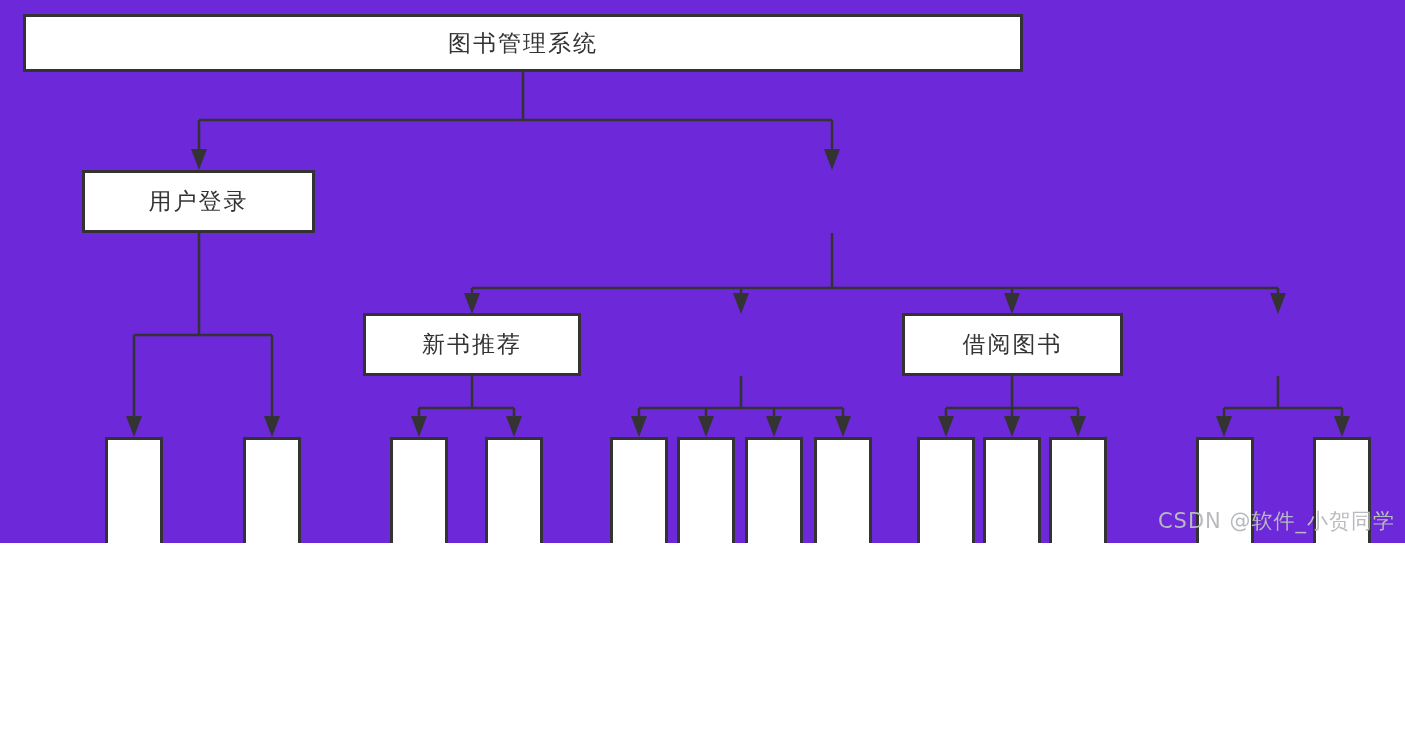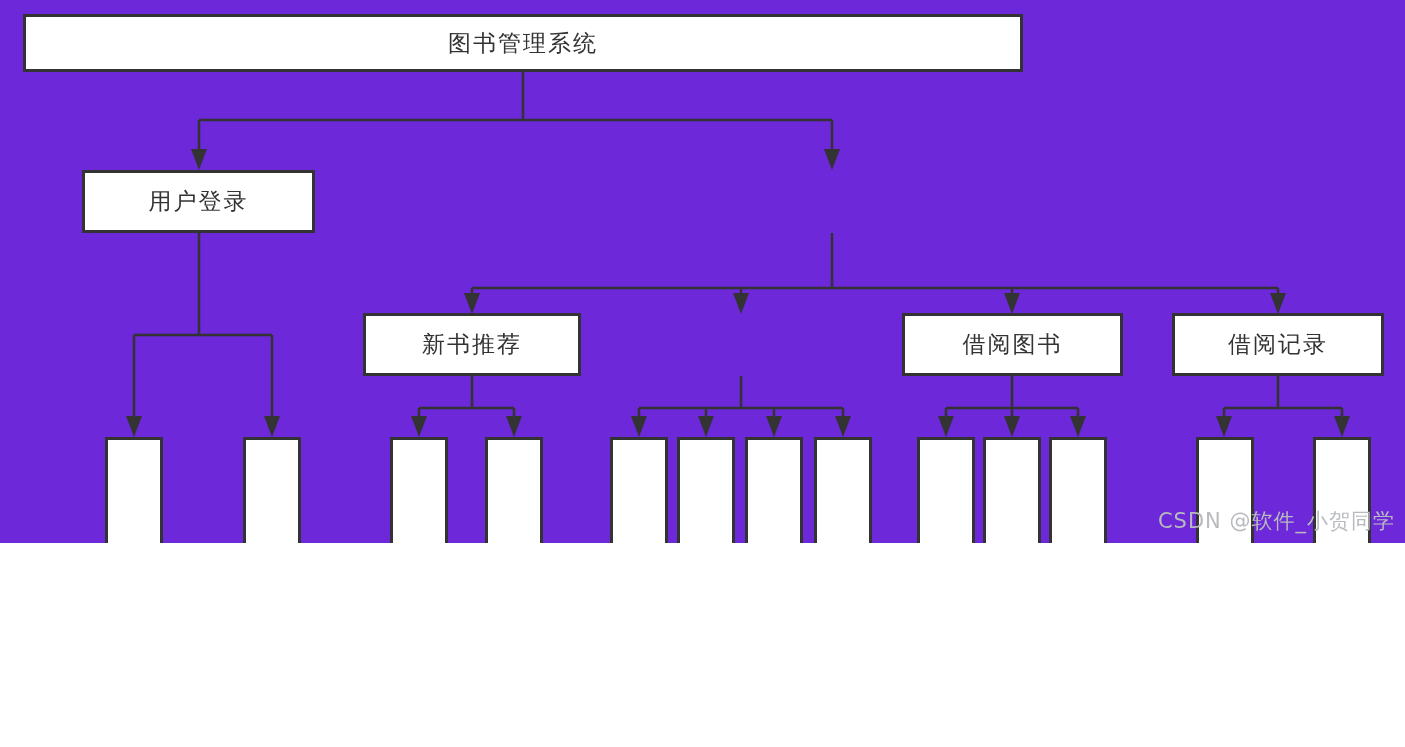--- a/index.html
+++ b/index.html
@@ -89,23 +89,20 @@
   <div class="node lv2" style="left:82px;width:233px">
     <span class="h-label">用户登录</span>
   </div>
 
   <div class="node lv3" style="left:363px;width:218px">
     <span class="h-label">新书推荐</span>
   </div>
   <div class="node lv3" style="left:902px;width:221px">
     <span class="h-label">借阅图书</span>
   </div>
-  <div class="node lv3" style="left:1172px;width:212px">
-    <span class="h-label">借阅记录</span>
-  </div>
 
   <div class="node leaf" style="left:105px">
     <span class="v-label">用户登录</span>
   </div>
   <div class="node leaf" style="left:243px">
     <span class="v-label">注销登录</span>
   </div>
 
   <div class="node leaf" style="left:390px">
     <span class="v-label">查询图书</span>

